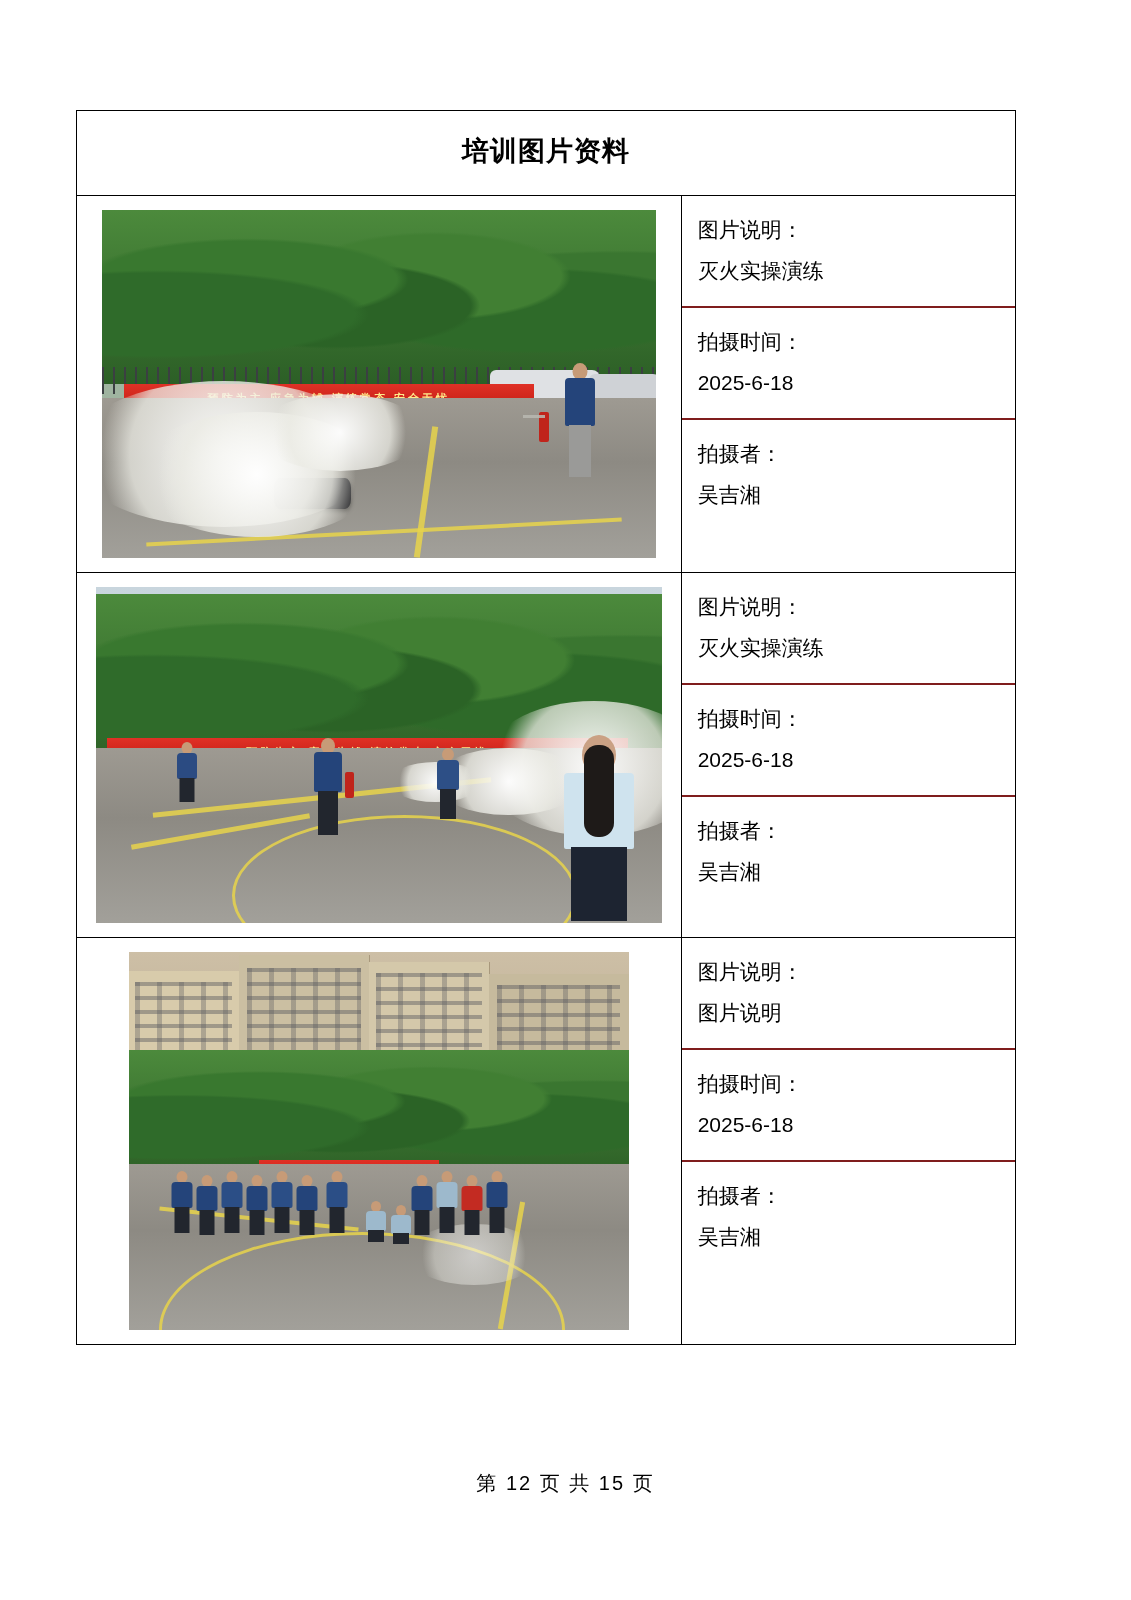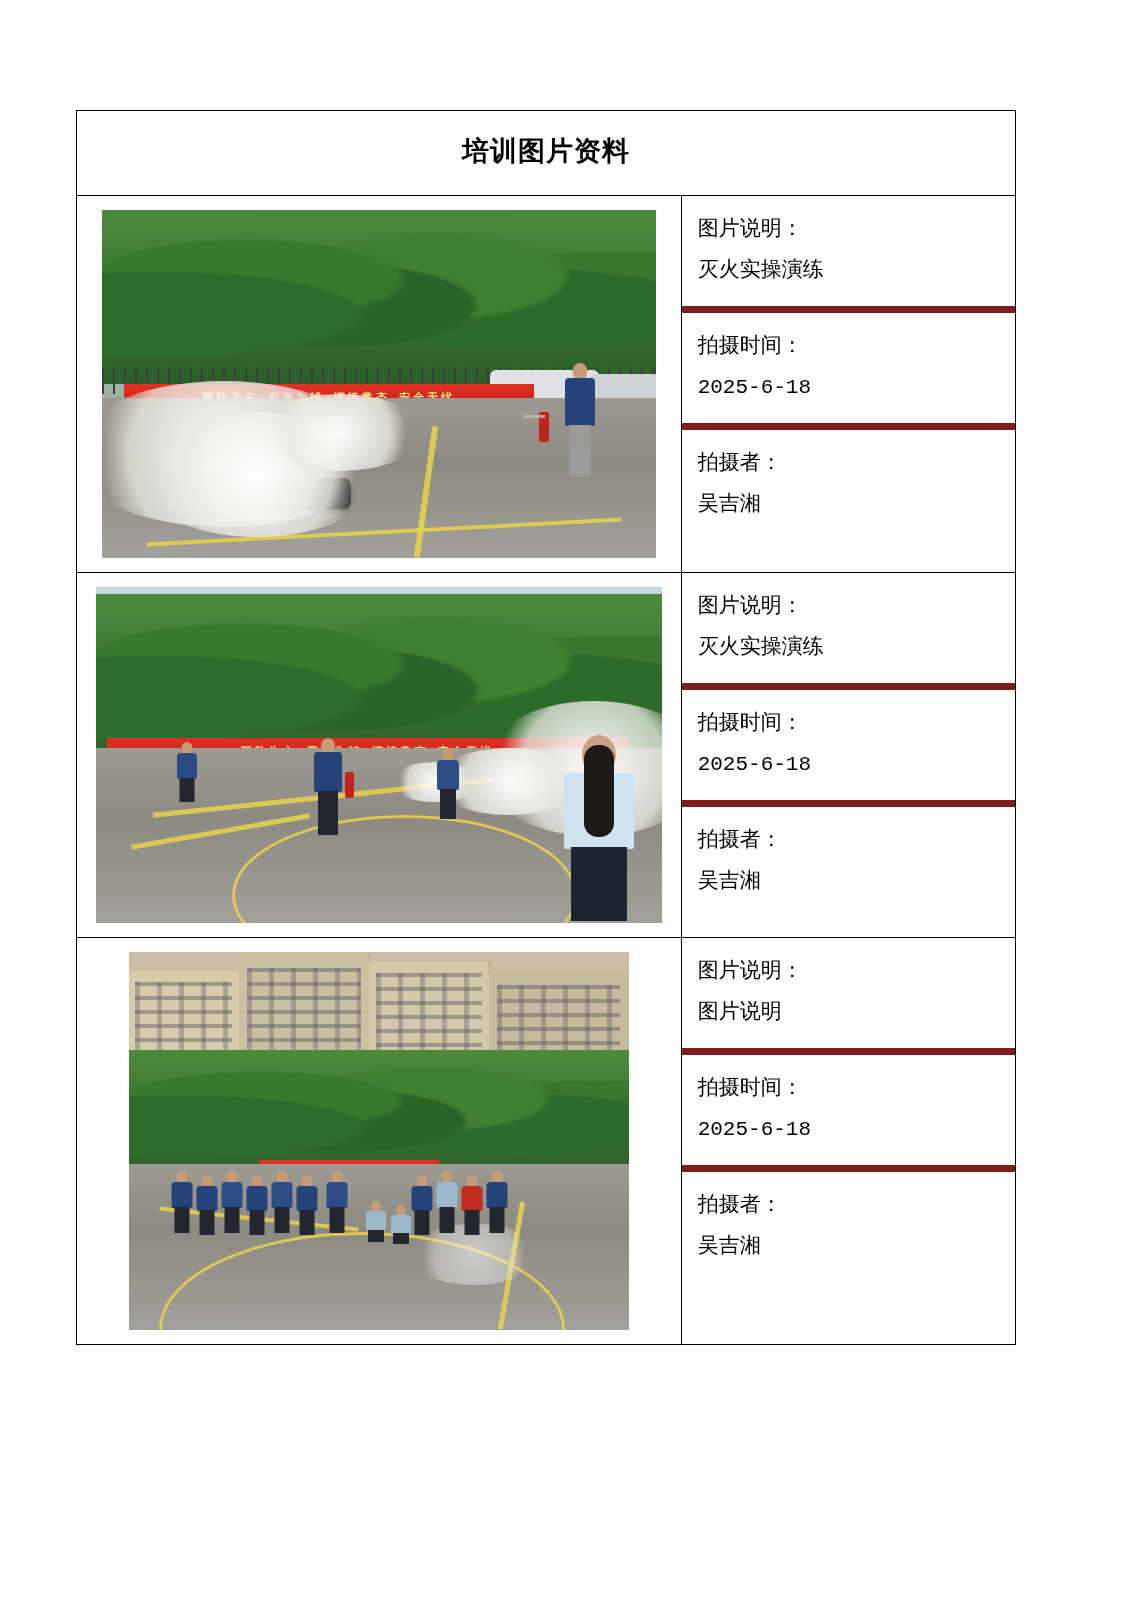--- a/index.html
+++ b/index.html
@@ -12,21 +12,20 @@
     height: 1600px;
     font-family: "Liberation Sans", sans-serif;
     color: #000;
     position: relative;
   }
   .page {
     width: 1131px;
     height: 1600px;
     box-sizing: border-box;
     position: relative;
-    font-family: Liberation Mono, monospace;
   }
   .doc-table {
     position: absolute;
     left: 76px;
     top: 110px;
     width: 940px;
     border-collapse: collapse;
     table-layout: fixed;
   }
   .doc-table td {
@@ -53,21 +52,21 @@
     padding: 0 !important;
   }
   .meta-table {
     width: 100%;
     height: 100%;
     border-collapse: collapse;
     table-layout: fixed;
   }
   .meta-table td {
     border: none;
-    border-bottom: 7px solid #7f1d1d;
+    border-bottom: 2px solid #7f1d1d;
     padding: 14px 0 14px 16px;
     font-size: 21px;
     line-height: 1.95;
     vertical-align: top;
   }
   .meta-table tr:last-child td {
     border-bottom: none;
   }
   .meta-label { display: block; }
   .meta-value { display: block; }
@@ -440,13 +439,14 @@
                 <span class="meta-value">吴吉湘</span>
               </td>
                 </tr>
             </tbody>
           </table>
         </td>
       </tr>
     </tbody>
   </table>
 
+  <div class="footer">第 12 页 共 15 页</div>
 </div>
 
 </body></html>

